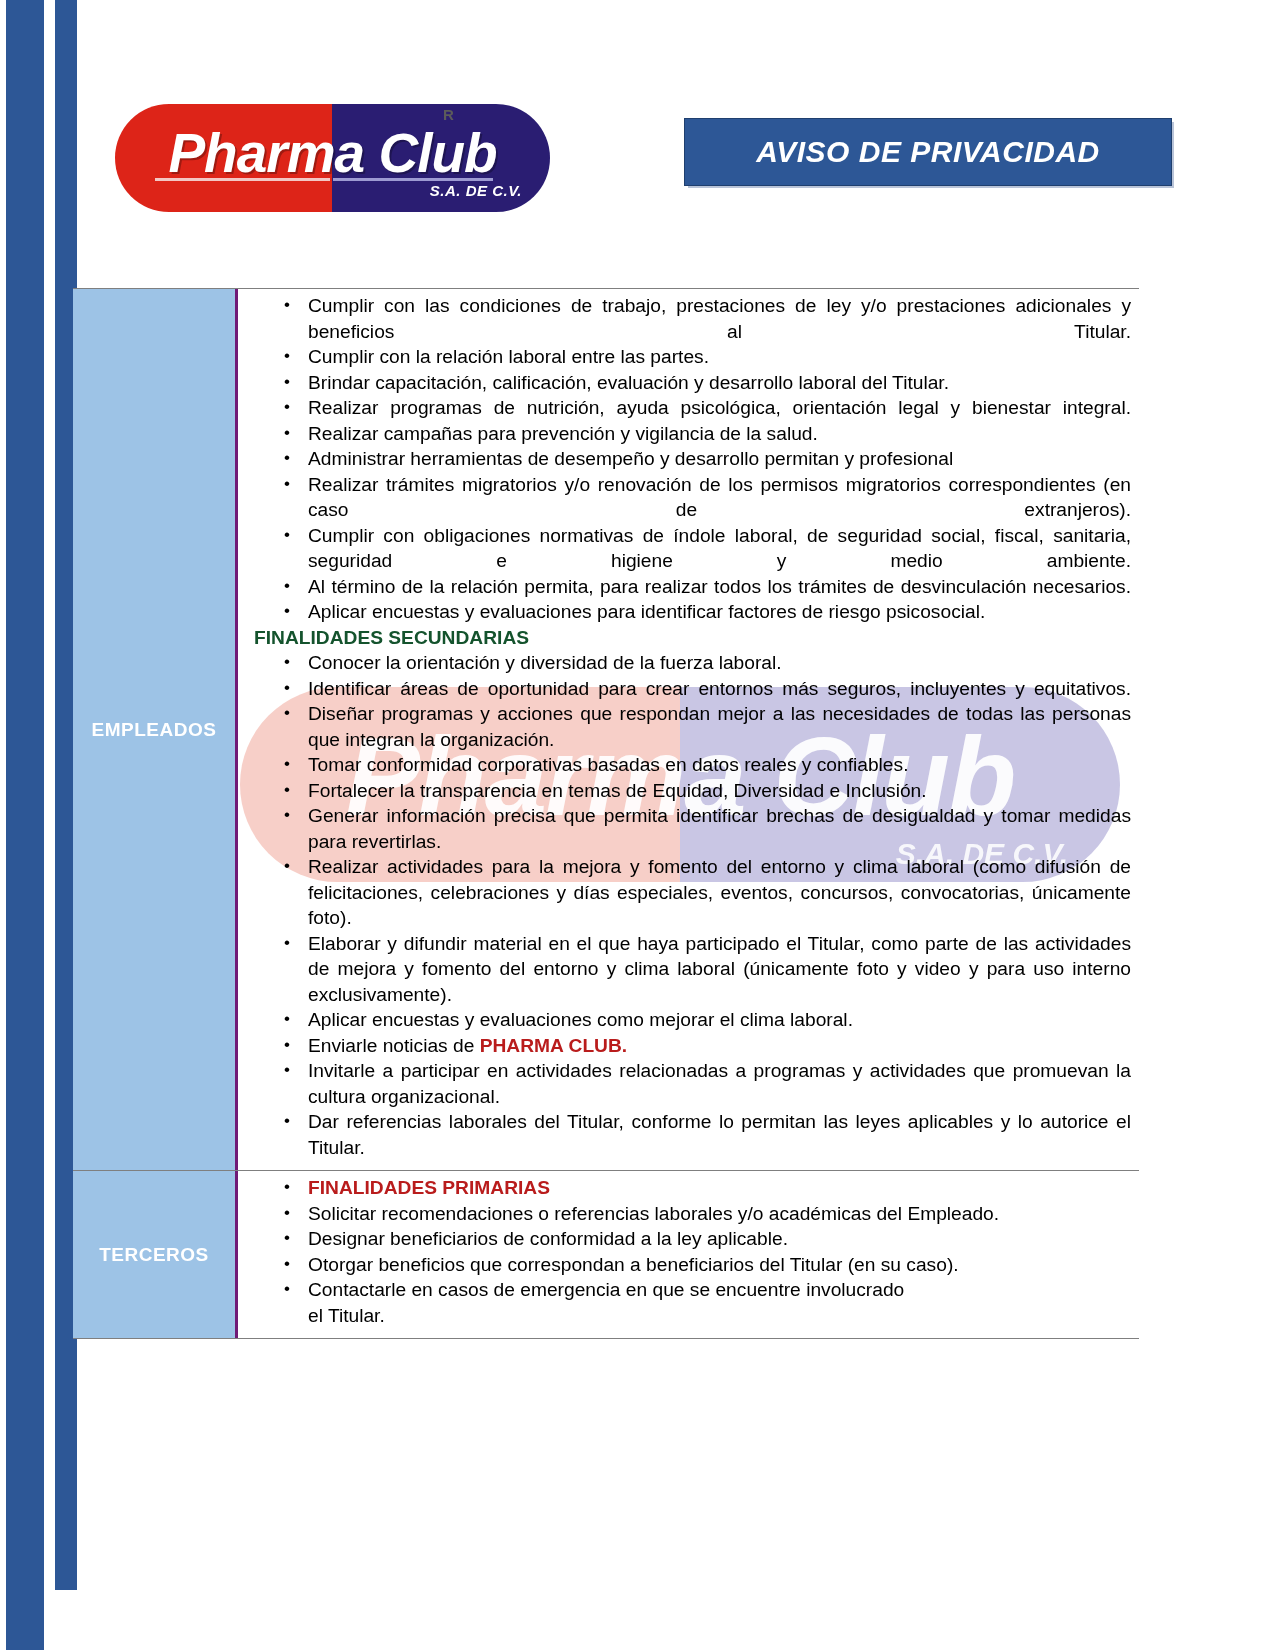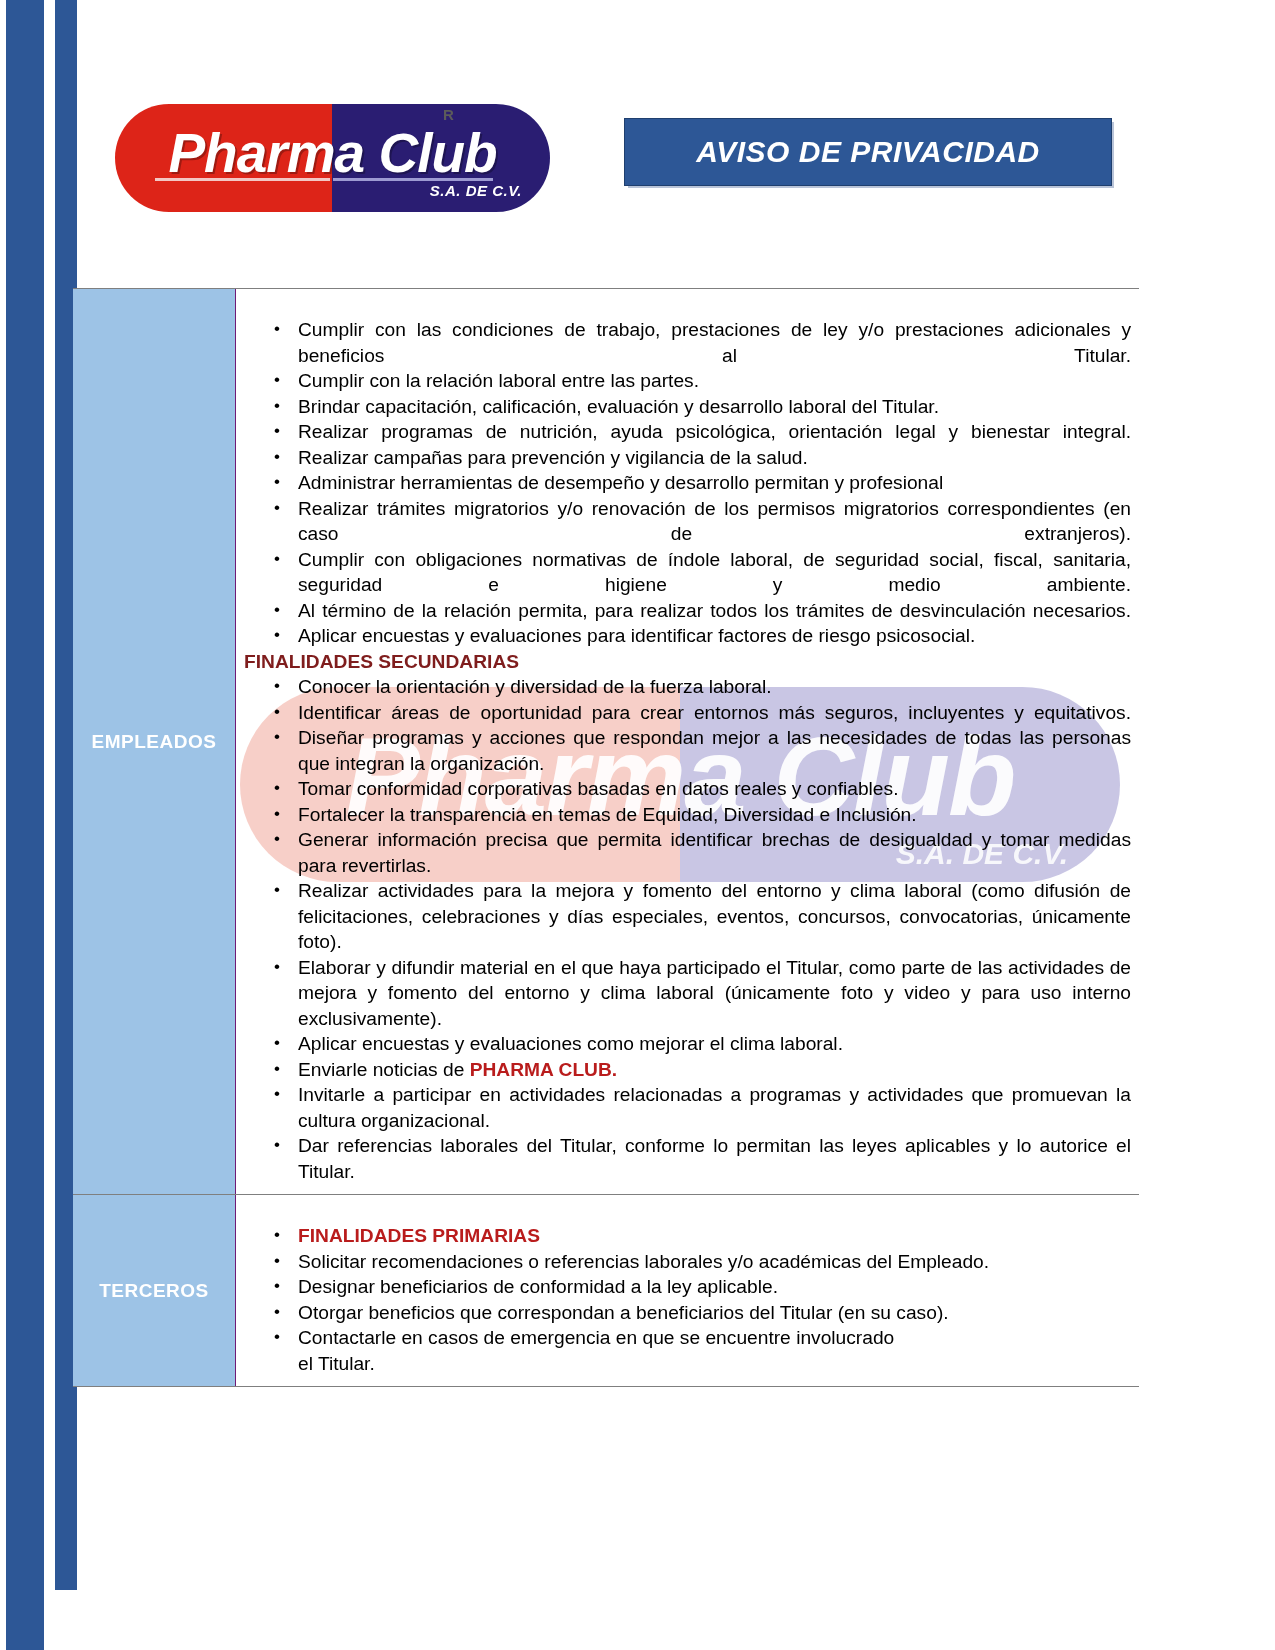--- a/index.html
+++ b/index.html
@@ -22,52 +22,52 @@
              display:flex;align-items:center;justify-content:center;
              color:#ffffff;font-size:55px;font-weight:bold;font-style:italic;
              letter-spacing:-1px;line-height:1;padding-bottom:10px;box-sizing:border-box;
              text-shadow:2px 2px 0 rgba(0,0,0,.28);}
   .logo-rule-l{position:absolute;left:40px;top:74px;width:175px;height:3px;background:#f3c7c4;}
   .logo-rule-r{position:absolute;left:218px;top:74px;width:160px;height:3px;background:#9d9ad2;}
   .logo-sub{position:absolute;right:28px;top:78px;color:#ffffff;font-size:15px;font-weight:bold;
             font-style:italic;letter-spacing:.5px;}
   .logo-reg{position:absolute;left:443px;top:106px;color:#5b5b5b;font-size:15px;font-weight:bold;}
 
-  .title-wrap{position:absolute;left:624px;top:118px;width:490px;height:70px;}
+  .title-wrap{position:absolute;left:684px;top:118px;width:490px;height:70px;}
   .title-shadow{position:absolute;left:4px;top:4px;width:486px;height:66px;background:#b9c4d8;}
   .title-box{position:absolute;left:0;top:0;width:486px;height:66px;background:#2d5796;
              border:1px solid #1f3f6e;display:flex;align-items:center;justify-content:center;}
   .title-box span{color:#ffffff;font-size:30px;font-weight:bold;font-style:italic;letter-spacing:.5px;}
 
   
   .wm{position:absolute;left:240px;top:665px;width:880px;height:225px;z-index:0;pointer-events:none;}
   .wm-pill{position:absolute;left:0;top:22px;width:880px;height:195px;border-radius:98px;overflow:hidden;
            background:linear-gradient(to right,#f7cfc8 0%,#f7cfc8 50%,#c9c6e4 50%,#c9c6e4 100%);}
   .wm-text{position:absolute;left:0;top:22px;width:880px;height:195px;display:flex;align-items:center;
            justify-content:center;color:rgba(255,255,255,.92);font-size:112px;font-weight:bold;
            font-style:italic;letter-spacing:-2px;padding-bottom:16px;box-sizing:border-box;}
   .wm-sub{position:absolute;right:52px;top:172px;color:rgba(255,255,255,.85);font-size:30px;
           font-weight:bold;font-style:italic;}
 
   
   .tbl{position:absolute;left:73px;top:288px;width:1066px;z-index:2;}
   .row{display:flex;border-bottom:1px solid #7f7f7f;}
   .row.first{border-top:1px solid #7f7f7f;}
-  .cat{width:162px;flex:0 0 162px;background:#9dc3e6;border-right:1px solid #701a75;
+  .cat{width:162px;flex:0 0 162px;background:#9dc3e6;border-right:3px solid #701a75;
        display:flex;align-items:center;justify-content:center;position:relative;z-index:3;}
   .cat span{color:#ffffff;font-size:19px;font-weight:bold;letter-spacing:.5px;}
-  .cell{flex:1;position:relative;padding:4px 8px 10px 8px;box-sizing:border-box;margin-top:24px;}
+  .cell{flex:1;position:relative;padding:4px 8px 10px 16px;box-sizing:border-box;}
 
   ul.bl{list-style:none;margin:0;padding:0;}
   ul.bl li{position:relative;padding-left:54px;margin:0;
            font-size:19.2px;line-height:25.5px;color:#000000;text-align:justify;}
   ul.bl li::before{content:"\2022";position:absolute;left:30px;top:-1px;font-size:17px;color:#000;}
   .jfull{text-align:justify;text-align-last:justify;}
   .blue{color:#b91c1c;font-weight:bold;}
-  .hdg{font-size:19.2px;line-height:25.5px;font-weight:bold;color:#7f1d1d;padding-left:0;margin:0;}
+  .hdg{font-size:19.2px;line-height:25.5px;font-weight:bold;color:#14532d;padding-left:0;margin:0;}
 </style>
 </head>
 <body>
 
 <div class="bar-outer"></div>
 <div class="bar-inner"></div>
 
 <div class="logo">
   <div class="logo-pill"></div>
   <div class="logo-rule-l"></div>

